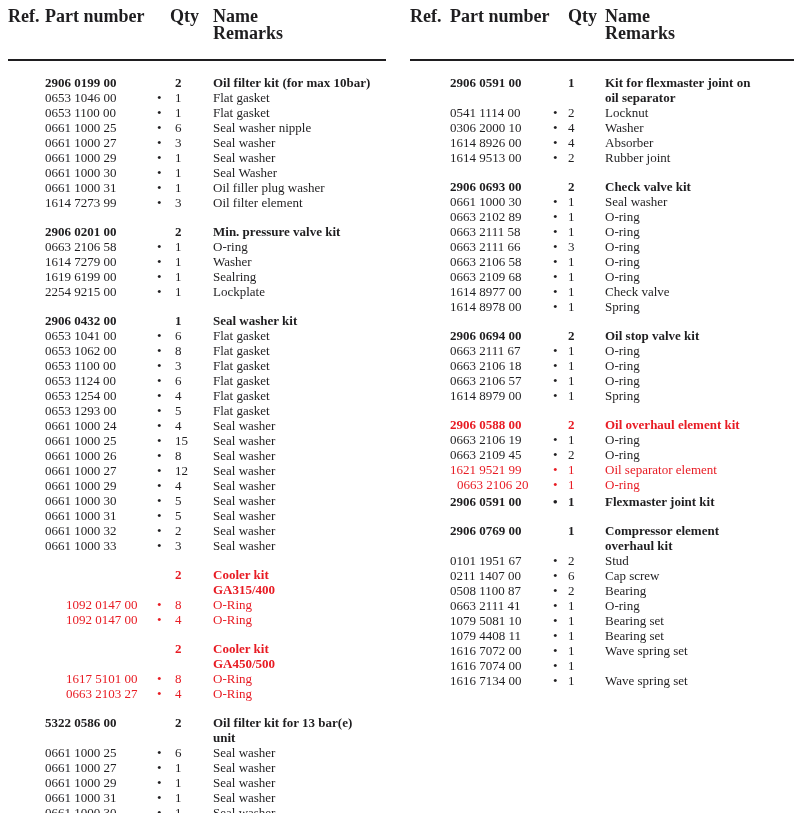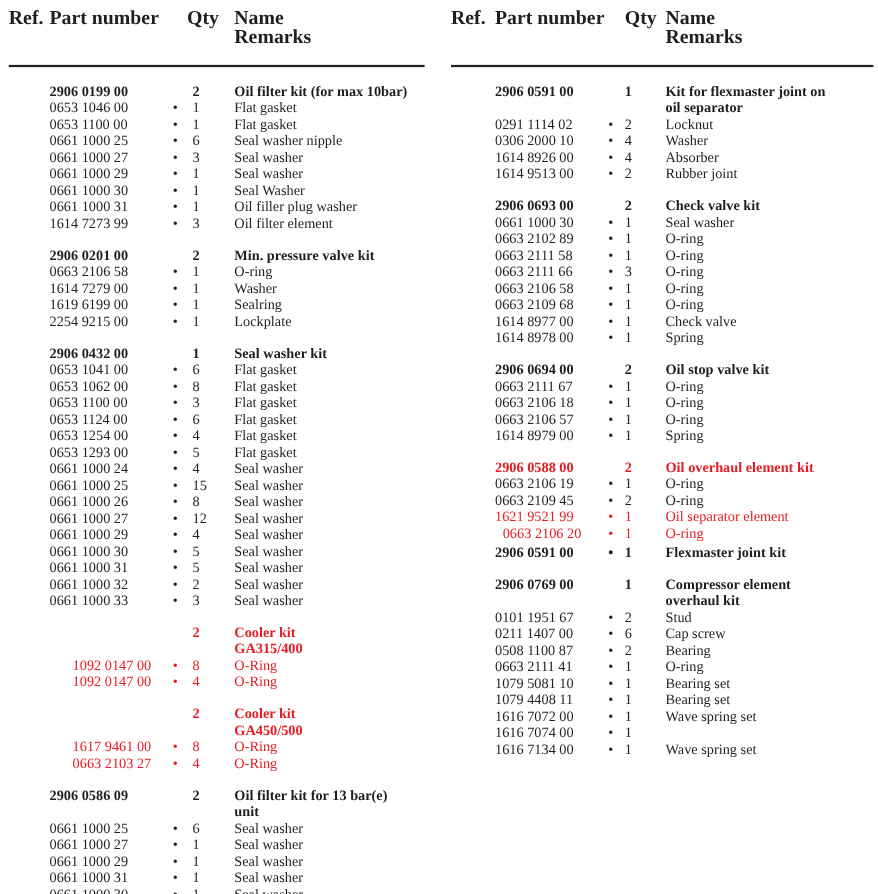--- a/index.html
+++ b/index.html
@@ -303,37 +303,37 @@
           <div class="row bold red">
             <div class="cell ref"></div>
             <div class="cell part"></div>
             <div class="cell bullet"></div>
             <div class="cell qty">2</div>
             <div class="cell name">Cooler kit
 GA450/500</div>
           </div>
           <div class="row red indent">
             <div class="cell ref"></div>
-            <div class="cell part">1617 9461 00</div>
+            <div class="cell part">1617 5101 00</div>
             <div class="cell bullet">•</div>
             <div class="cell qty">8</div>
             <div class="cell name">O-Ring</div>
           </div>
           <div class="row red indent">
             <div class="cell ref"></div>
             <div class="cell part">0663 2103 27</div>
             <div class="cell bullet">•</div>
             <div class="cell qty">4</div>
             <div class="cell name">O-Ring</div>
           </div>
         </div>
         <div class="group">
           <div class="row bold">
             <div class="cell ref"></div>
-            <div class="cell part">2906 0586 09</div>
+            <div class="cell part">5322 0586 00</div>
             <div class="cell bullet"></div>
             <div class="cell qty">2</div>
             <div class="cell name">Oil filter kit for 13 bar(e)
 unit</div>
           </div>
           <div class="row">
             <div class="cell ref"></div>
             <div class="cell part">0661 1000 25</div>
             <div class="cell bullet">•</div>
             <div class="cell qty">6</div>
@@ -394,21 +394,21 @@
           <div class="row bold">
             <div class="cell ref"></div>
             <div class="cell part">2906 0591 00</div>
             <div class="cell bullet"></div>
             <div class="cell qty">1</div>
             <div class="cell name">Kit for flexmaster joint on
 oil separator</div>
           </div>
           <div class="row">
             <div class="cell ref"></div>
-            <div class="cell part">0291 1114 02</div>
+            <div class="cell part">0541 1114 00</div>
             <div class="cell bullet">•</div>
             <div class="cell qty">2</div>
             <div class="cell name">Locknut</div>
           </div>
           <div class="row">
             <div class="cell ref"></div>
             <div class="cell part">0306 2000 10</div>
             <div class="cell bullet">•</div>
             <div class="cell qty">4</div>
             <div class="cell name">Washer</div>

